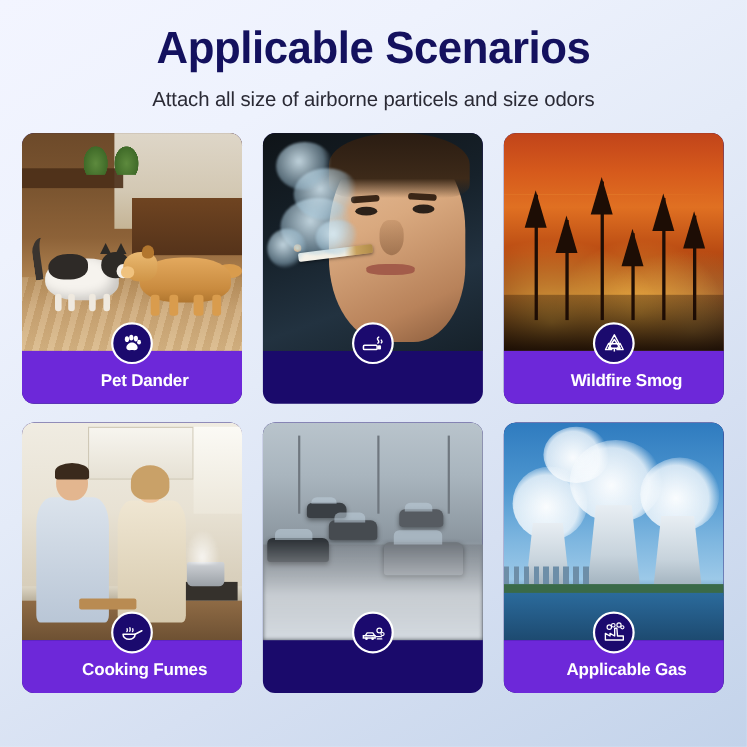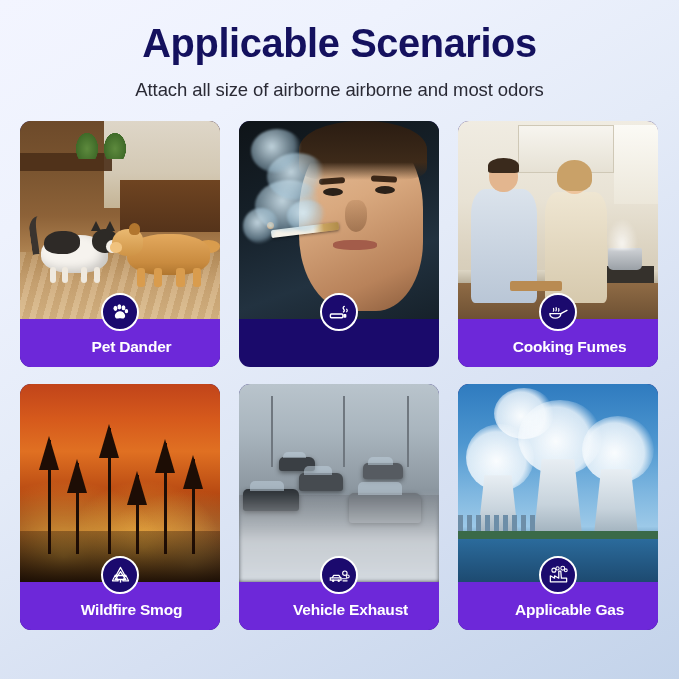--- a/index.html
+++ b/index.html
@@ -444,21 +444,21 @@
   .ind-city {
     position: absolute; left: 0; bottom: 26%; width: 40%; height: 8%;
     background: repeating-linear-gradient(90deg,#6d8ea8 0 5px, rgba(0,0,0,0) 5px 9px);
   }
 </style>
 </head>
 <body>
 
 <div class="header">
   <h1 class="title">Applicable Scenarios</h1>
-  <p class="subtitle">Attach all size of airborne airborne and most odors</p>
+  <p class="subtitle">Attach all size of airborne particels and size odors</p>
 </div>
 
 <div class="grid">
 
   <div class="card">
     <div class="card-photo">
       <div class="scene scene-pets">
         <div class="pets-window"></div>
         <div class="pets-shelf"></div>
         <div class="pets-cabinet"></div>
@@ -530,20 +530,47 @@
         <rect x="2.5" y="13.5" width="13" height="4" rx="1" fill="none" stroke="#fff" stroke-width="1.5"></rect>
         <rect x="16" y="13.5" width="3.2" height="4" rx="1" fill="#fff"></rect>
         <path d="M16.2 11.4c1.6-1 .6-2.3 0-3.1-.7-.9-.5-1.9.8-2.6" fill="none" stroke="#fff" stroke-width="1.4" stroke-linecap="round"></path>
         <path d="M19.4 11.2c1.3-.9.5-2 0-2.7" fill="none" stroke="#fff" stroke-width="1.3" stroke-linecap="round"></path>
       </svg>
     </div>
   </div>
 
   <div class="card">
     <div class="card-photo">
+      <div class="scene scene-fire">
+        <div class="fire-glow"></div>
+        <div class="tree t1"></div>
+          <div class="tree t2"></div>
+          <div class="tree t3"></div>
+        <div class="tree t4"></div>
+          <div class="tree t5"></div>
+          <div class="tree t6"></div>
+        <div class="fire-dark"></div>
+      </div>
+    </div>
+    <div class="badge">
+      <svg width="23" height="23" viewBox="0 0 24 24" aria-hidden="true">
+        <path d="M12 3.6l4.6 8.4h-9.2z" fill="none" stroke="#fff" stroke-width="1.4" stroke-linejoin="round"></path>
+        <path d="M12 8l5.6 8.2H6.4z" fill="none" stroke="#fff" stroke-width="1.4" stroke-linejoin="round"></path>
+        <rect x="11.3" y="16" width="1.4" height="3.4" fill="#fff"></rect>
+        <path d="M6.6 11.6l3 6H3.6z" fill="none" stroke="#fff" stroke-width="1.2" stroke-linejoin="round"></path>
+        <path d="M17.4 11.6l3 6h-6z" fill="none" stroke="#fff" stroke-width="1.2" stroke-linejoin="round"></path>
+      </svg>
+    </div>
+    <div class="card-bar">
+      <span class="card-label">Wildfire Smog</span>
+    </div>
+  </div>
+
+  <div class="card">
+    <div class="card-photo">
       <div class="scene scene-cook">
         <div class="ck-upper-cab"></div>
         <div class="ck-window"></div>
         <div class="ck-counter"></div>
         <div class="ck-lower"></div>
         <div class="ck-stove"></div>
         <div class="ck-pot"></div>
         <div class="ck-steam"></div>
         <div class="ck-man">
           <div class="ck-man-body"></div>
@@ -567,47 +594,20 @@
         <path d="M12 10.6c1-.9.2-1.9.2-2.7" fill="none" stroke="#fff" stroke-width="1.3" stroke-linecap="round"></path>
       </svg>
     </div>
     <div class="card-bar">
       <span class="card-label">Cooking Fumes</span>
     </div>
   </div>
 
   <div class="card">
     <div class="card-photo">
-      <div class="scene scene-fire">
-        <div class="fire-glow"></div>
-        <div class="tree t1"></div>
-          <div class="tree t2"></div>
-          <div class="tree t3"></div>
-        <div class="tree t4"></div>
-          <div class="tree t5"></div>
-          <div class="tree t6"></div>
-        <div class="fire-dark"></div>
-      </div>
-    </div>
-    <div class="badge">
-      <svg width="23" height="23" viewBox="0 0 24 24" aria-hidden="true">
-        <path d="M12 3.6l4.6 8.4h-9.2z" fill="none" stroke="#fff" stroke-width="1.4" stroke-linejoin="round"></path>
-        <path d="M12 8l5.6 8.2H6.4z" fill="none" stroke="#fff" stroke-width="1.4" stroke-linejoin="round"></path>
-        <rect x="11.3" y="16" width="1.4" height="3.4" fill="#fff"></rect>
-        <path d="M6.6 11.6l3 6H3.6z" fill="none" stroke="#fff" stroke-width="1.2" stroke-linejoin="round"></path>
-        <path d="M17.4 11.6l3 6h-6z" fill="none" stroke="#fff" stroke-width="1.2" stroke-linejoin="round"></path>
-      </svg>
-    </div>
-    <div class="card-bar">
-      <span class="card-label">Wildfire Smog</span>
-    </div>
-  </div>
-
-  <div class="card">
-    <div class="card-photo">
       <div class="scene scene-traffic">
         <div class="tr-pole p1"></div>
           <div class="tr-pole p2"></div>
           <div class="tr-pole p3"></div>
         <div class="tr-road"></div>
         <div class="car c4"></div>
         <div class="car c2"></div>
         <div class="car c5"></div>
         <div class="car c1"></div>
         <div class="car c3"></div>
@@ -617,23 +617,20 @@
     <div class="badge">
       <svg width="23" height="23" viewBox="0 0 24 24" aria-hidden="true">
         <path d="M2.4 14.6h11.2v2.1H2.4z" fill="none" stroke="#fff" stroke-width="1.3"></path>
         <path d="M4.2 14.6l1.8-2.8h5.4l1.9 2.8" fill="none" stroke="#fff" stroke-width="1.3" stroke-linejoin="round"></path>
         <circle cx="5.4" cy="17.4" r="1.3" fill="#fff"></circle>
         <circle cx="11.2" cy="17.4" r="1.3" fill="#fff"></circle>
         <circle cx="17.6" cy="9.6" r="2.3" fill="none" stroke="#fff" stroke-width="1.2"></circle>
         <circle cx="20.6" cy="13" r="1.5" fill="none" stroke="#fff" stroke-width="1.1"></circle>
         <path d="M14.6 15.4h5M15.6 17.6h4.4" stroke="#fff" stroke-width="1.1" stroke-linecap="round"></path>
       </svg>
-    </div>
-    <div class="card-bar">
-      <span class="card-label">Vehicle Exhaust</span>
     </div>
   </div>
 
   <div class="card">
     <div class="card-photo">
       <div class="scene scene-ind">
         <div class="plume g4"></div>
         <div class="plume g1"></div>
         <div class="plume g2"></div>
         <div class="plume g3"></div>

